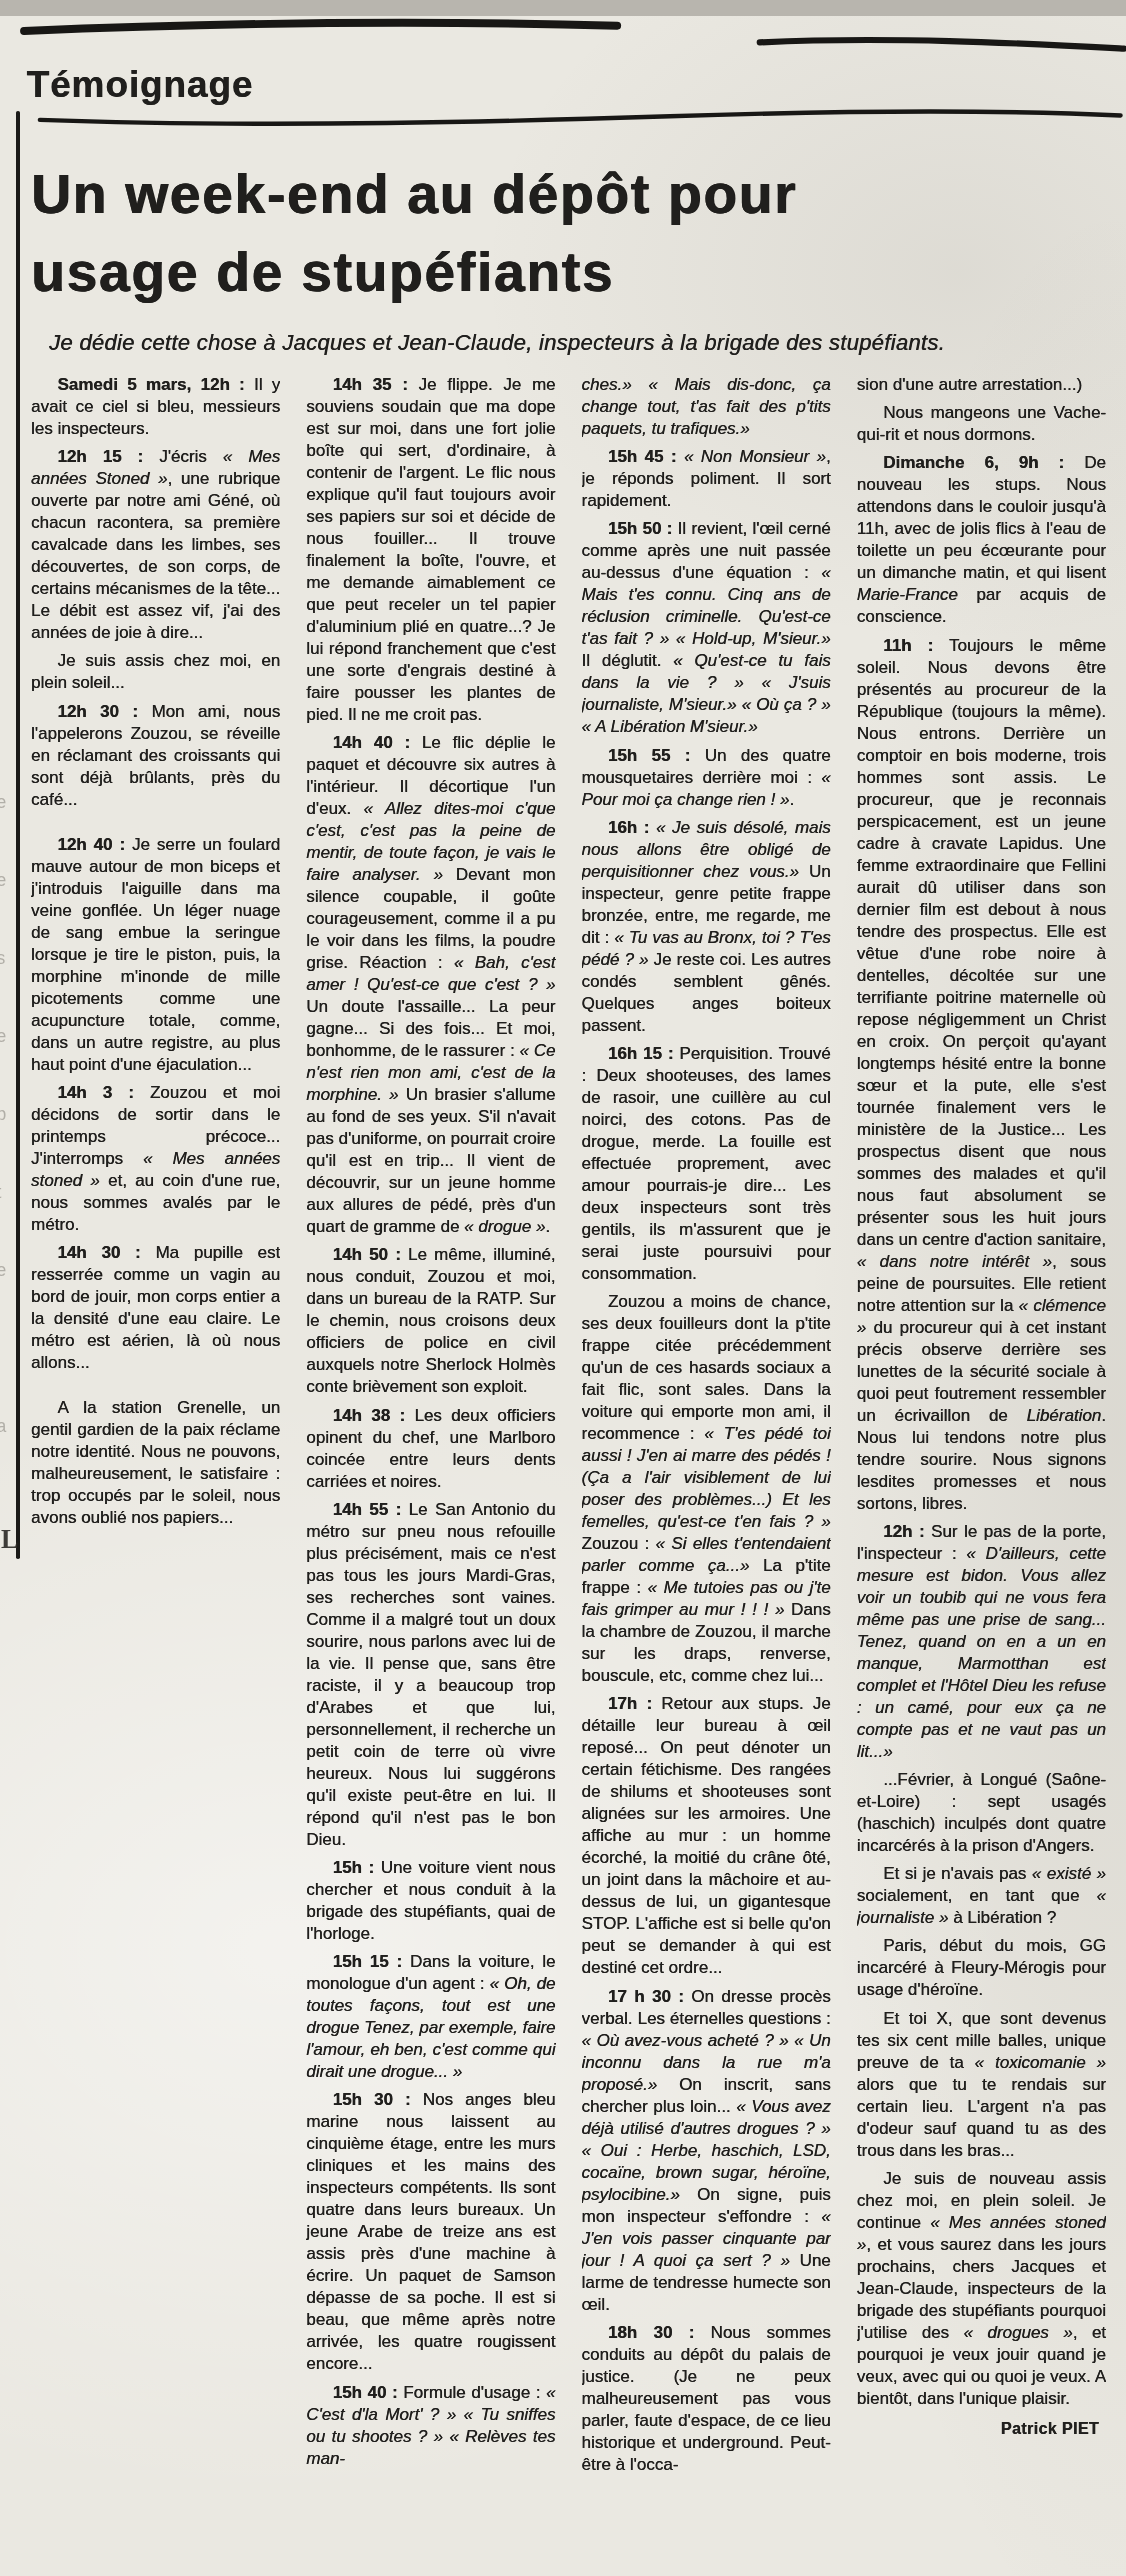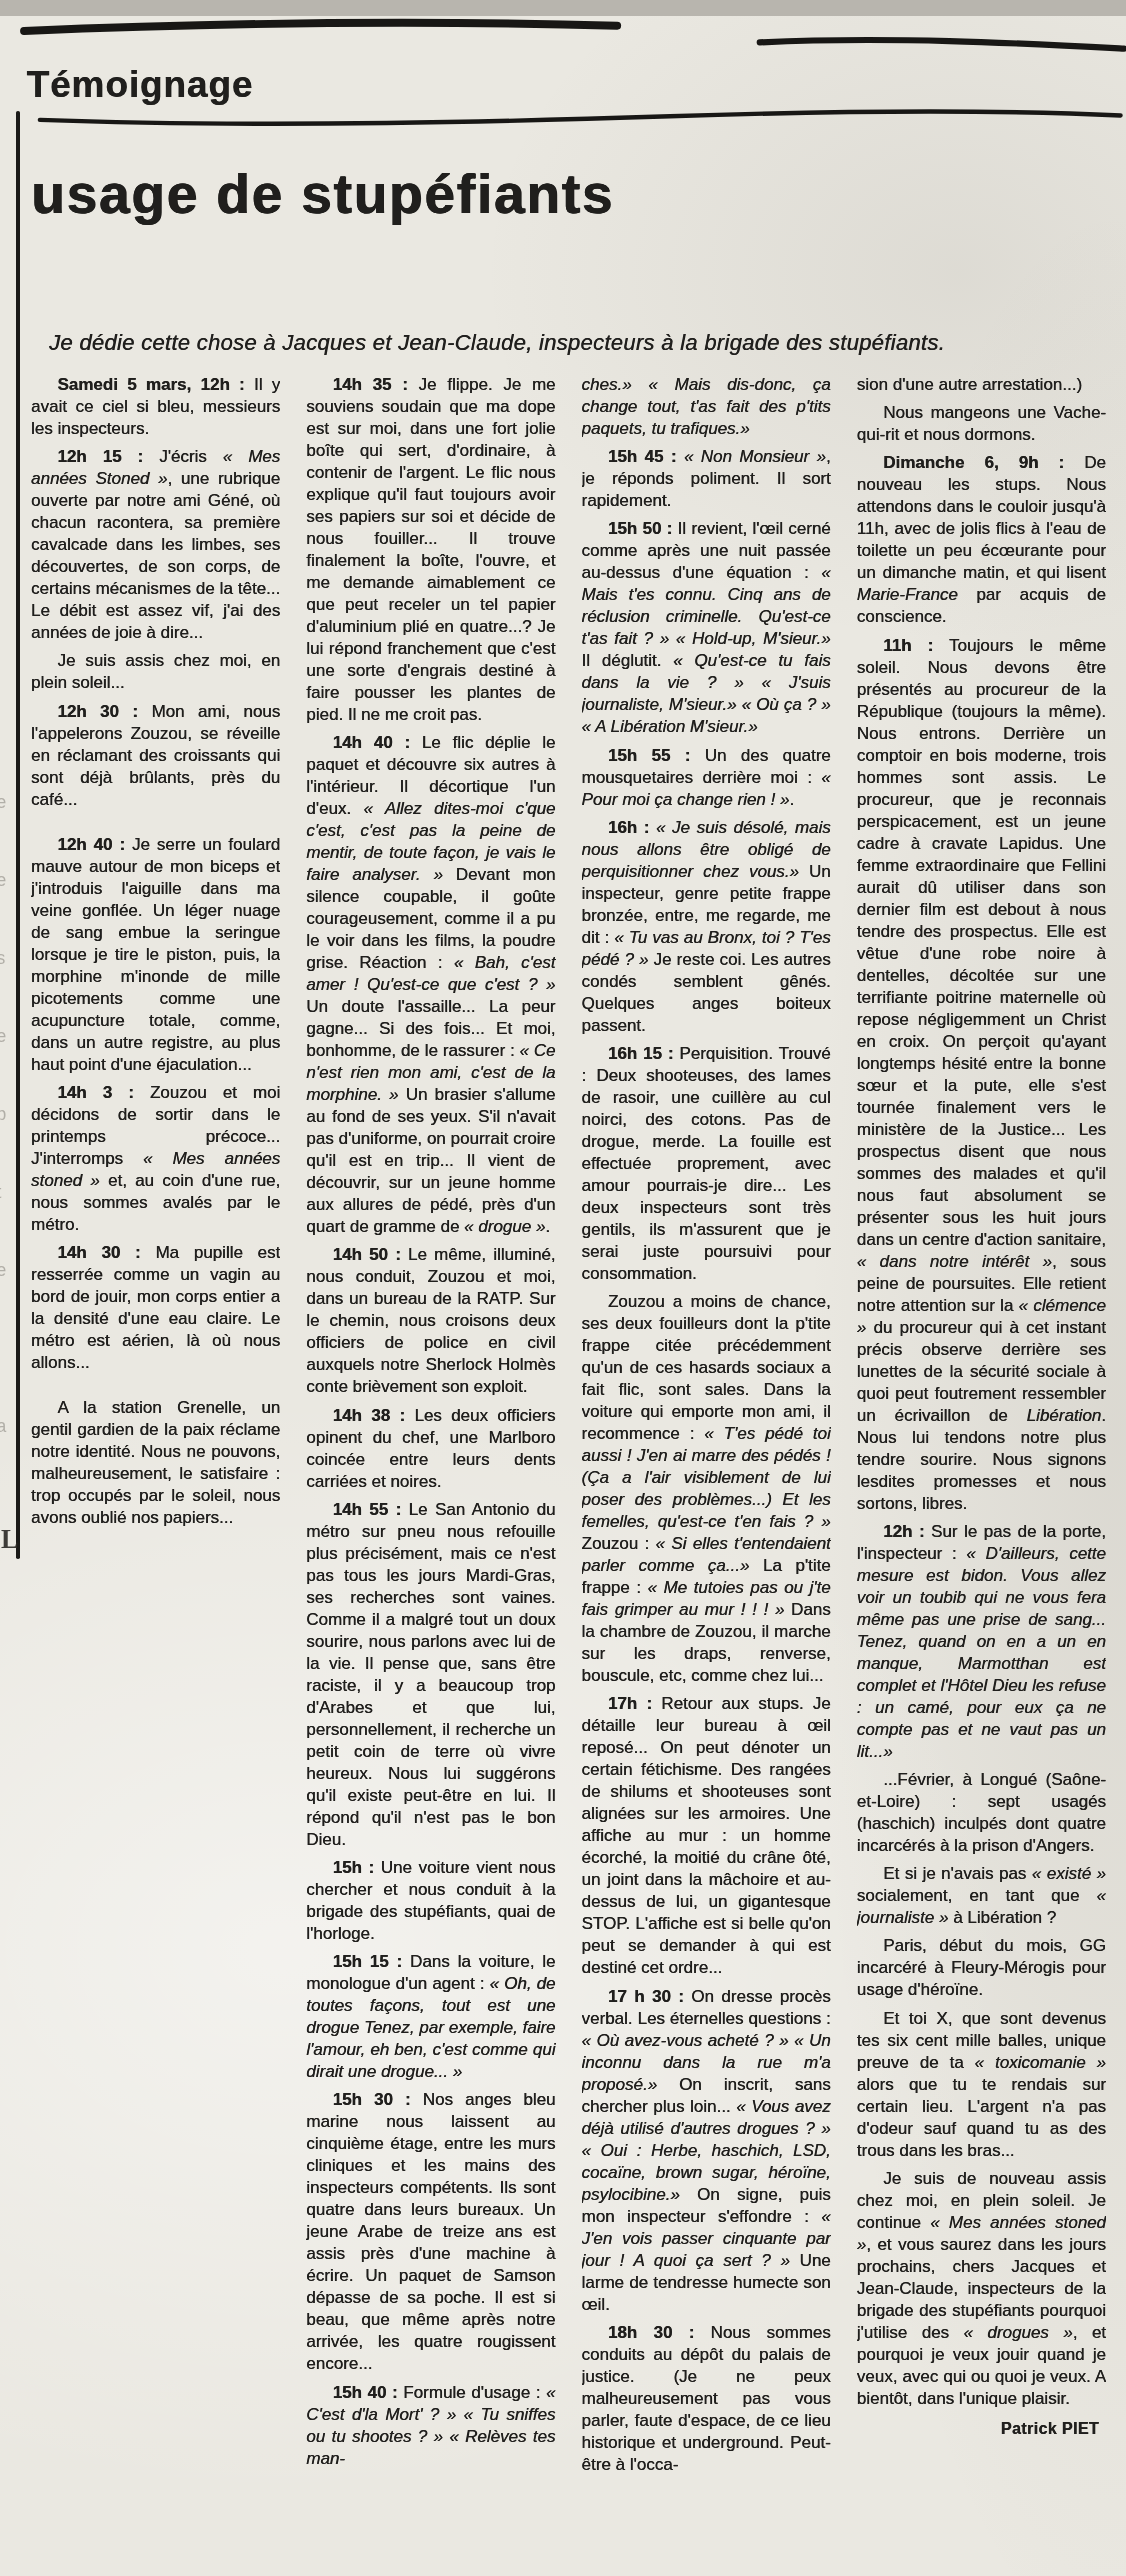--- a/index.html
+++ b/index.html
@@ -75,20 +75,21 @@
     <path d="M 26 17 C 240 8, 480 5, 700 11" fill="none" stroke="#181715" stroke-width="9" stroke-linecap="round"></path>
     <path d="M 862 30 C 1010 23, 1160 31, 1276 37" fill="none" stroke="#181715" stroke-width="7" stroke-linecap="round"></path>
     <path d="M 44 118 C 260 126, 520 122, 760 114 C 940 108, 1120 106, 1272 113" fill="none" stroke="#181715" stroke-width="5" stroke-linecap="round"></path>
   </svg>
 
   <div class="vrule"></div>
 
   <div class="section-label">Témoignage</div>
 
   <h1 class="headline" style="margin:0;">
+    <span>Un week-end au dépôt pour</span>
     <span>usage de stupéfiants</span>
   </h1>
 
   <div class="dedication">Je dédie cette chose à Jacques et Jean-Claude, inspecteurs à la brigade des stupéfiants.</div>
 
   <div class="cols" id="cols">
       <div class="col">
         <p class="para"><b class="lead">Samedi 5 mars, 12h :</b> Il y avait ce ciel si bleu, messieurs les inspecteurs.</p>
         <p class="para"><b class="lead">12h 15 :</b> J'écris <i>« Mes années Stoned »</i>, une rubrique ouverte par notre ami Géné, où chacun racontera, sa première cavalcade dans les limbes, ses découvertes, de son corps, de certains mécanismes de la tête... Le débit est assez vif, j'ai des années de joie à dire...</p>
         <p class="para">Je suis assis chez moi, en plein soleil...</p>

